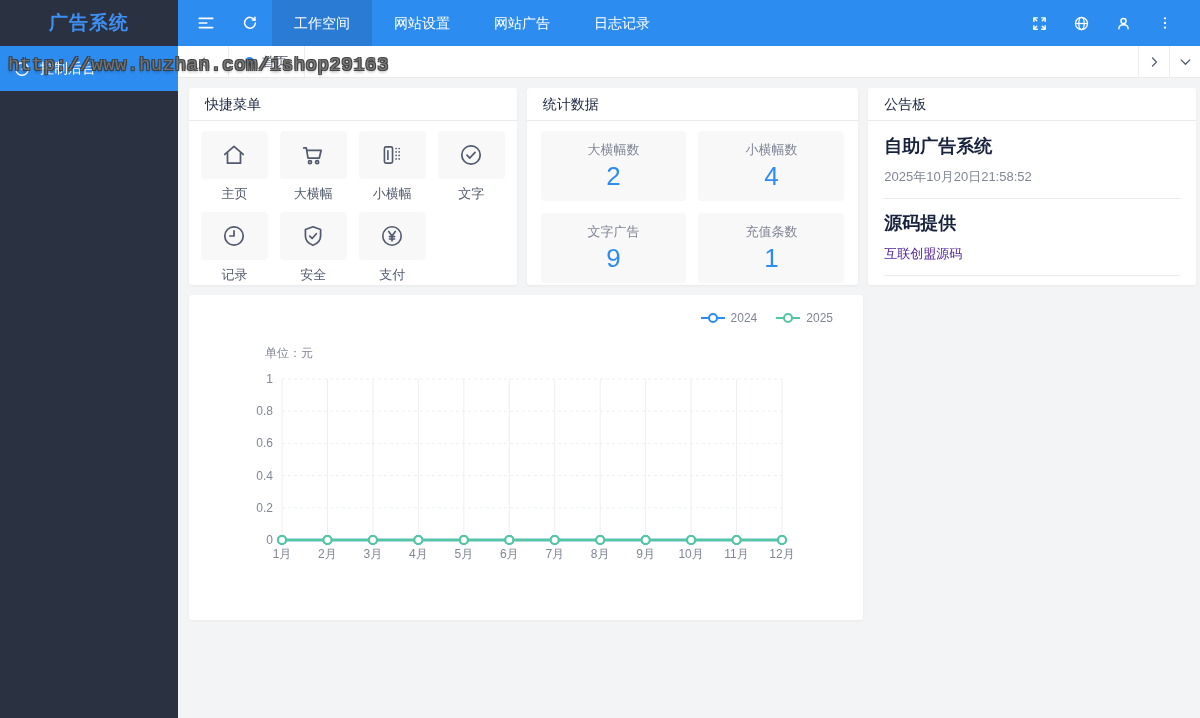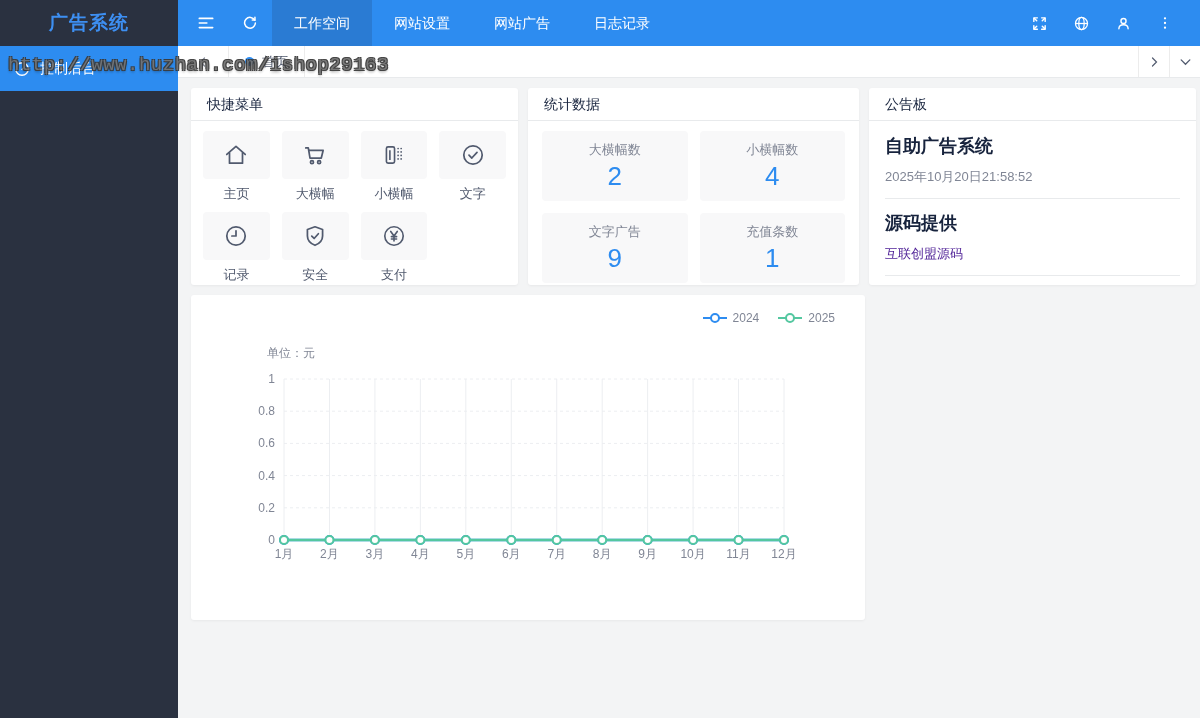--- a/index.html
+++ b/index.html
@@ -32,21 +32,21 @@
   .tabbar { height:32px; background:#fff; border-bottom:1px solid #e8eaec; display:flex; align-items:stretch; }
   .tab-arrow-left { width:50px; display:flex; align-items:center; justify-content:center; color:#808695; cursor:pointer; }
   .tab { display:flex; align-items:center; gap:8px; padding:0 16px; font-size:13px; color:#515a6e;
     border-left:1px solid #ececec; border-right:1px solid #ececec; background:#fff; cursor:pointer; }
   .tab-dot { width:9px; height:9px; border-radius:50%; background:#2d8cf0; }
   .tab-spacer { flex:1; }
   .tab-btn { width:31px; display:flex; align-items:center; justify-content:center;
     border-left:1px solid #ececec; color:#515a6e; cursor:pointer; }
 
   
-  .content { flex:1; background:#f3f4f5; padding:10px 4px 0 13px; overflow:hidden; }
+  .content { flex:1; background:#f3f4f5; padding:10px 4px 0 3px; overflow:hidden;margin-left:8px; }
   .row { display:flex; gap:10px; }
   .card { background:#fff; border-radius:3px; box-shadow:0 1px 3px rgba(0,0,0,.05); }
   .card-header { height:33px; line-height:32px; padding:0 16px; font-size:14px; color:#17233d;
     border-bottom:1px solid #e8eaec; }
 
   .card-quick { width:330px; height:197px; }
   .quick-grid { display:grid; grid-template-columns:repeat(4,1fr); gap:9px 12px; padding:10px 12px 0; }
   .q-item { text-align:center; }
   .q-box { height:48px; background:#f8f8f9; border-radius:4px; display:flex; align-items:center;
     justify-content:center; color:#515a6e; cursor:pointer; }

